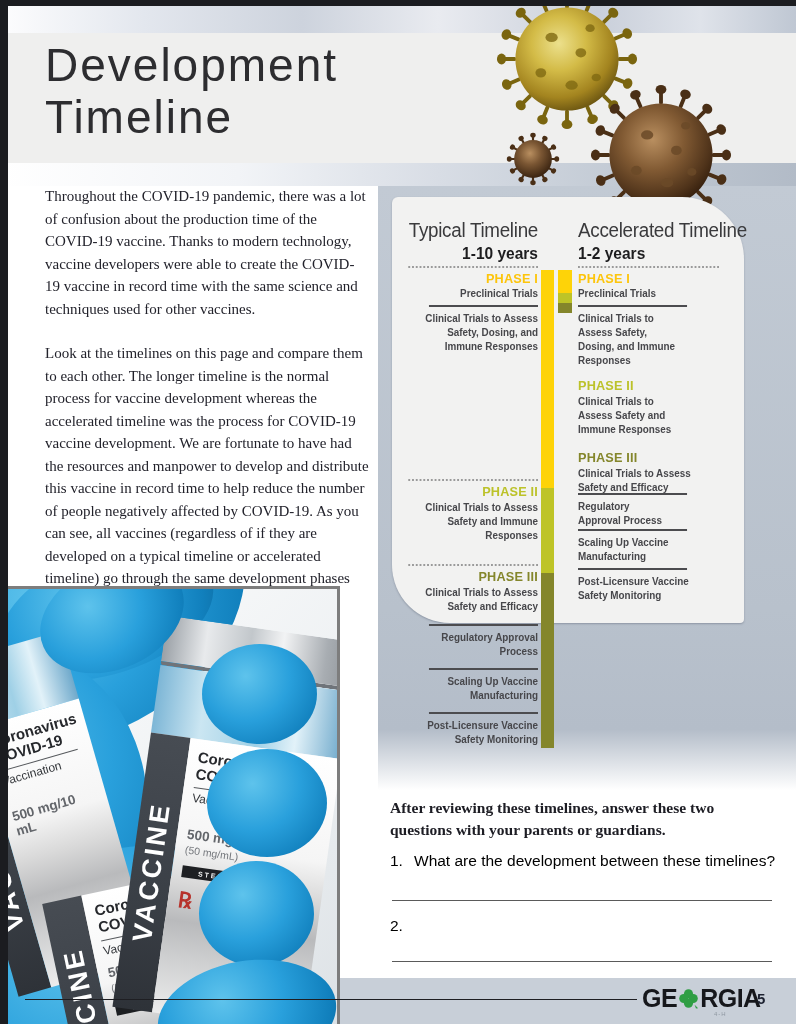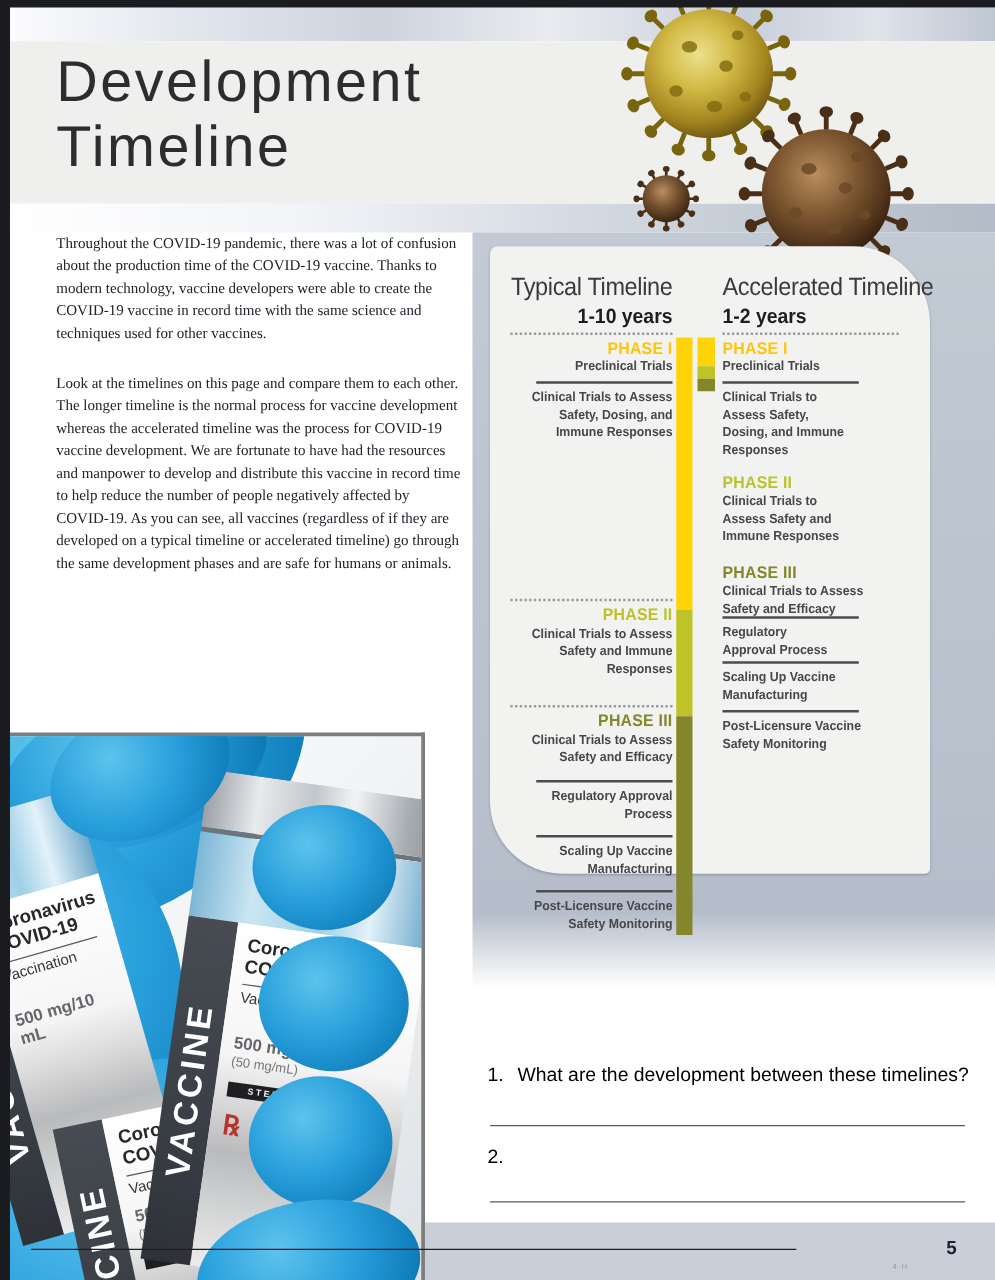--- a/index.html
+++ b/index.html
@@ -14,26 +14,26 @@
   .band2{position:absolute;left:0;top:163px;width:796px;height:23px;
          background:linear-gradient(90deg,#ffffff 0%,#f2f4f7 30%,#d8dde5 55%,#c2cad4 78%,#b2bbc7 100%);}
   .backdrop{position:absolute;left:378px;top:186px;width:418px;height:604px;
          background:linear-gradient(180deg,#c2cad4 0%,#b8c1cc 70%,#b4bdc9 90%,#ffffff 100%);}
   .footer-band{position:absolute;left:337px;top:978px;width:459px;height:46px;background:#c8cfd8;}
   
   .title{position:absolute;left:45px;top:40px;font-size:46px;line-height:1.13;font-weight:400;
          letter-spacing:2px;color:#2d2d30;}
   
   .intro{position:absolute;left:45px;top:185px;width:324px;font-family:"Liberation Serif",serif;
-         font-size:12px;line-height:1.5;color:#22222b;}
+         font-size:15px;line-height:1.5;color:#22222b;}
   .intro p{margin:0 0 22px 0;}
   
   .virus{position:absolute;z-index:5;}
   
-  .panel{position:absolute;left:392px;top:197px;width:352px;height:502px;background:#f2f2f1;
+  .panel{position:absolute;left:392px;top:197px;width:352px;height:426px;background:#f2f2f1;
          border-radius:6px 62px 4px 58px;box-shadow:0 1px 2px rgba(60,70,90,.35);z-index:6;}
   .tl-col{position:absolute;top:0;height:100%;}
   .tl-col.left{left:8px;width:138px;text-align:right;transform:scaleX(.94);transform-origin:right center;}
   .tl-col.right{left:186px;width:150px;text-align:left;transform:scaleX(.94);transform-origin:left center;}
   .tl-head{position:absolute;width:100%;top:22px;}
   .tl-head .t{font-size:20px;font-weight:400;color:#3a3a3c;letter-spacing:-.3px;white-space:nowrap;}
   .tl-head .d{font-size:16.5px;font-weight:700;color:#1d1d1f;margin-top:2px;}
   .tl-dotted{position:absolute;width:100%;border-top:2px dotted #9a9a9a;}
   .tl-phase{position:absolute;width:100%;font-size:13.5px;font-weight:700;letter-spacing:.2px;}
   .tl-text{position:absolute;width:100%;font-size:10.5px;font-weight:700;color:#47474b;line-height:1.33;}
@@ -463,29 +463,45 @@
       </div>
     </div>
 
     <div class="blob glove" style="left:30px;top:-25px;width:150px;height:105px;transform:rotate(-24deg);"></div>
     <div class="blob glove" style="left:195px;top:55px;width:115px;height:100px;"></div>
     <div class="blob glove" style="left:200px;top:160px;width:120px;height:108px;"></div>
     <div class="blob glove" style="left:192px;top:272px;width:115px;height:105px;"></div>
     <div class="blob glove" style="left:150px;top:372px;width:180px;height:110px;transform:rotate(-10deg);"></div>
   </div>
 
+  <div class="questions">
+    <div class="q-intro">After reviewing these timelines, answer these two questions with your parents or guardians.</div>
+  </div>
   <div class="q-item" style="left:390px;top:852px;">
     <span class="n">1.</span>
     <span>What are the development between these timelines?</span>
   </div>
   <div class="q-line" style="left:392px;top:900px;"></div>
   <div class="q-item" style="left:390px;top:917px;">
     <span class="n">2.</span>
   </div>
   <div class="q-line" style="left:392px;top:961px;"></div>
 
   <div class="f-rule"></div>
+  <div class="logo">
+    <span>GE</span>
+    <svg width="21" height="21" viewBox="-12 -12 24 24">
+      <g fill="#2f9e44">
+        <circle cx="0" cy="-5.4" r="5.2"></circle>
+          <circle cx="5.4" cy="0" r="5.2"></circle>
+        <circle cx="0" cy="5.4" r="5.2"></circle>
+          <circle cx="-5.4" cy="0" r="5.2"></circle>
+        <path d="M7 7 L11 11 L8.5 11.5 Z"></path>
+      </g>
+    </svg>
+    <span>RGIA</span>
+  </div>
   <div class="logo-sub">4-H</div>
   <div class="pagenum">5</div>
 
   <div class="edge-top"></div>
   <div class="edge-left"></div>
 </div>
 
 </body></html>

